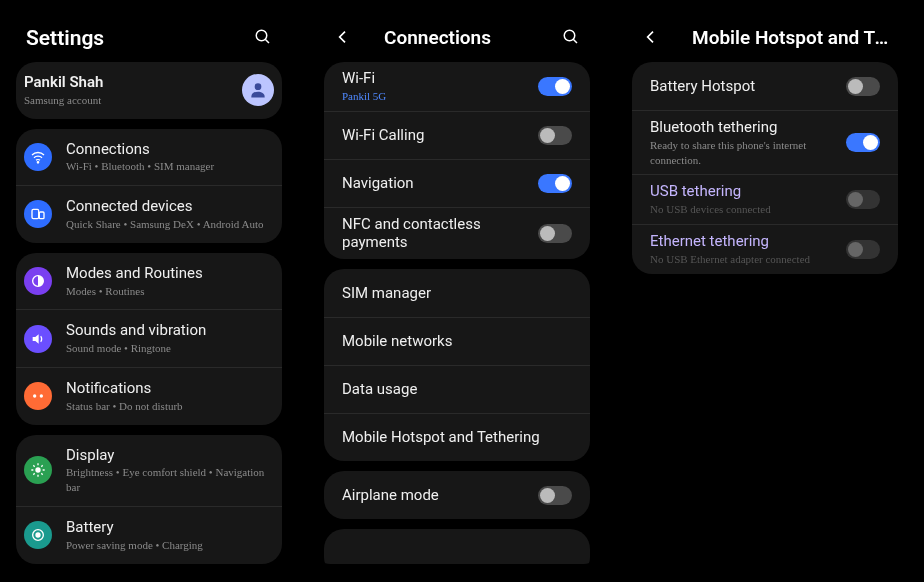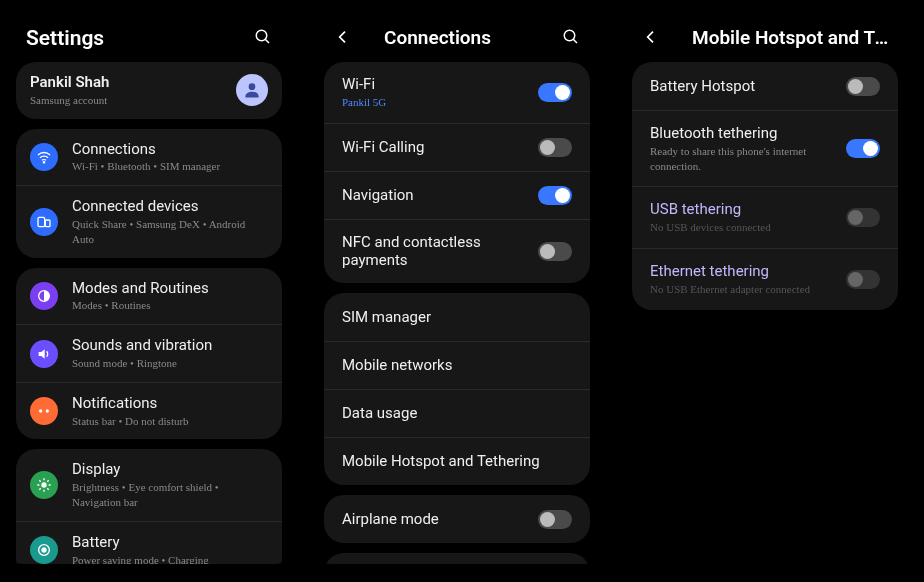--- a/index.html
+++ b/index.html
@@ -55,25 +55,25 @@
   
   .card {
     background: #171717;
     border-radius: 20px;
     margin: 0 6px 10px 6px;
     overflow: hidden;
   }
   .row {
     display: flex;
     align-items: center;
-    padding: 11px 14px;
+    padding: 11px 8px;
     min-height: 48px;
   }
   .row + .row { border-top: 1px solid #2a2a2a; }
-  .row.tight { padding: 13px 18px; justify-content: space-between; }
+  .row.tight { padding: 7px 18px; justify-content: space-between; }
   .icon-circle {
     width: 28px;
     height: 28px;
     border-radius: 50%;
     display:flex;align-items:center;justify-content:center;
     margin-right: 14px;
     flex-shrink:0;
   }
   .row-text { flex:1; min-width:0; }
   .row-title { font-size: 15px; color:#efefef; line-height:1.25; }

